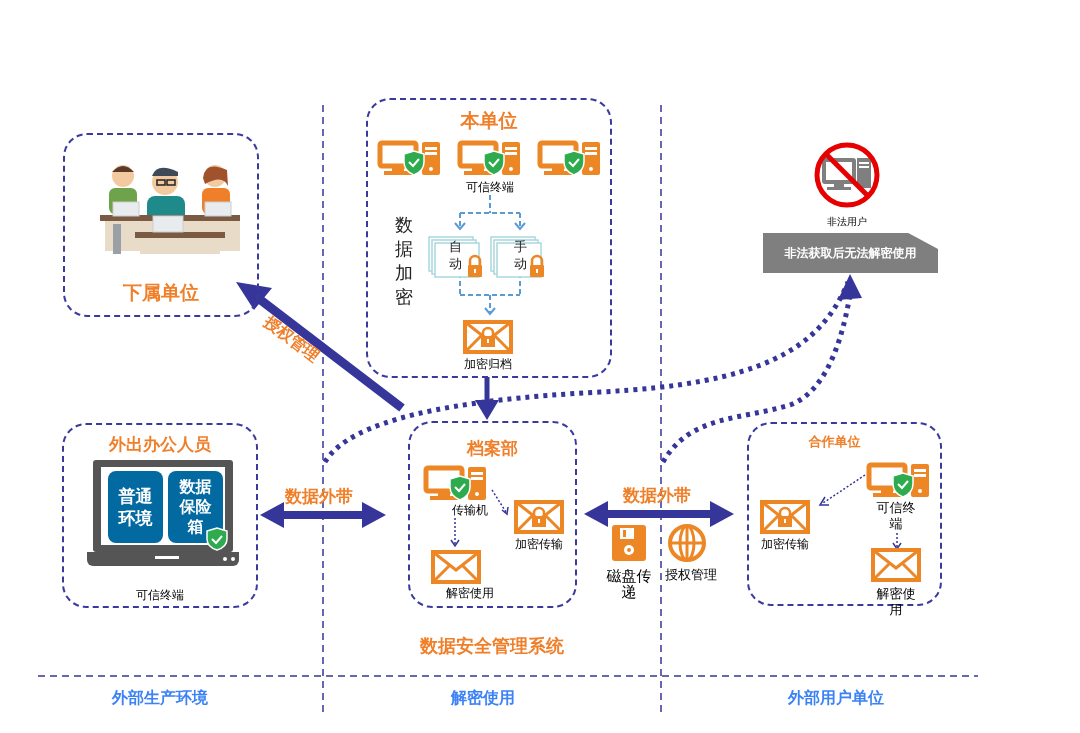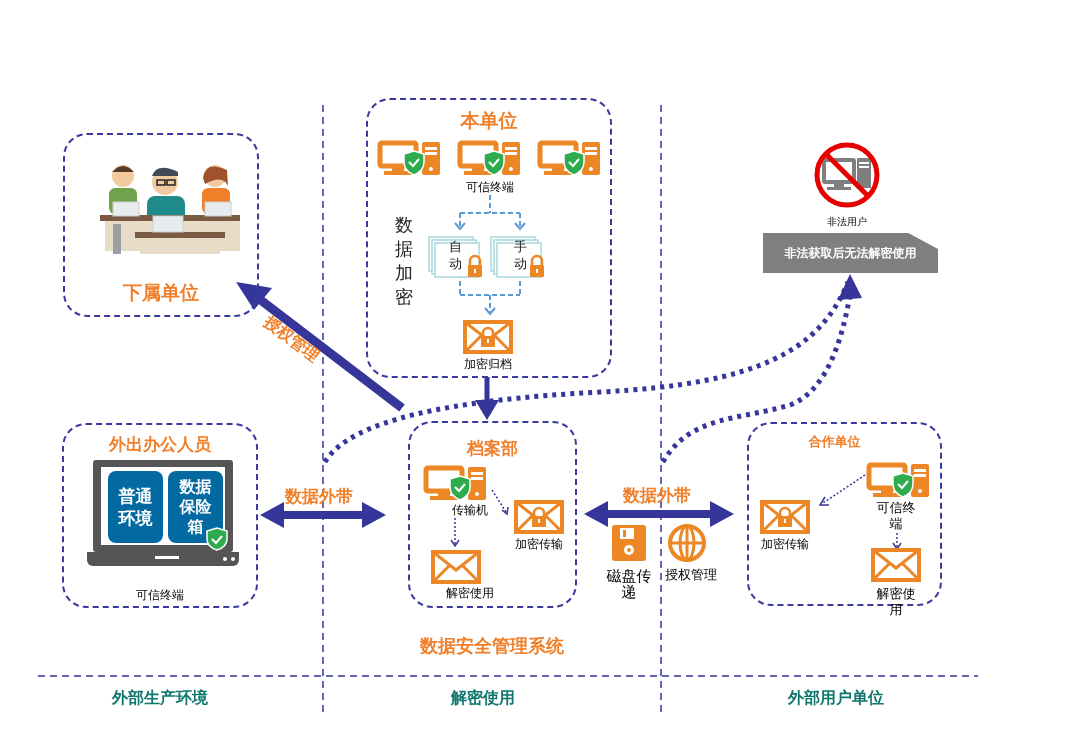--- a/index.html
+++ b/index.html
@@ -2,21 +2,21 @@
 <html><head>
   <meta charset="utf-8">
   <style>
     html, body { margin:0; padding:0; background:#ffffff; }
     body { width:1080px; height:733px; position:relative; overflow:hidden;
            font-family:"DejaVu Sans","Liberation Sans",sans-serif; }
     .abs { position:absolute; }
     .box { position:absolute; border:2px dashed #3a3a9e; border-radius:24px; box-sizing:border-box; }
     .orange-title { position:absolute; color:#f07f2a; font-weight:bold; text-align:center; white-space:nowrap; }
     .lbl { position:absolute; color:#000000; font-size:12px; text-align:center; white-space:nowrap; line-height:14px; }
-    .zone-label { position:absolute; font-weight:bold; font-size:16px; color:#0f766e; text-align:center; white-space:nowrap; }
+    .zone-label { position:absolute; font-weight:bold; font-size:16px; color:#3b82f6; text-align:center; white-space:nowrap; }
     svg.icon { position:absolute; overflow:visible; }
     .obox { position:absolute; background:#0369a1; border-radius:8px; color:#fff; font-weight:bold;
             font-size:17px; line-height:22px; text-align:center; display:flex; align-items:center; justify-content:center; }
     .warn { position:absolute; background:#7f7f7f; color:#fff; font-weight:bold; font-size:12px;
             display:flex; align-items:center; justify-content:center; white-space:nowrap; }
   </style>
 </head>
 <body>
 
 <svg class="abs" width="1080" height="733" style="left:0;top:0;">

